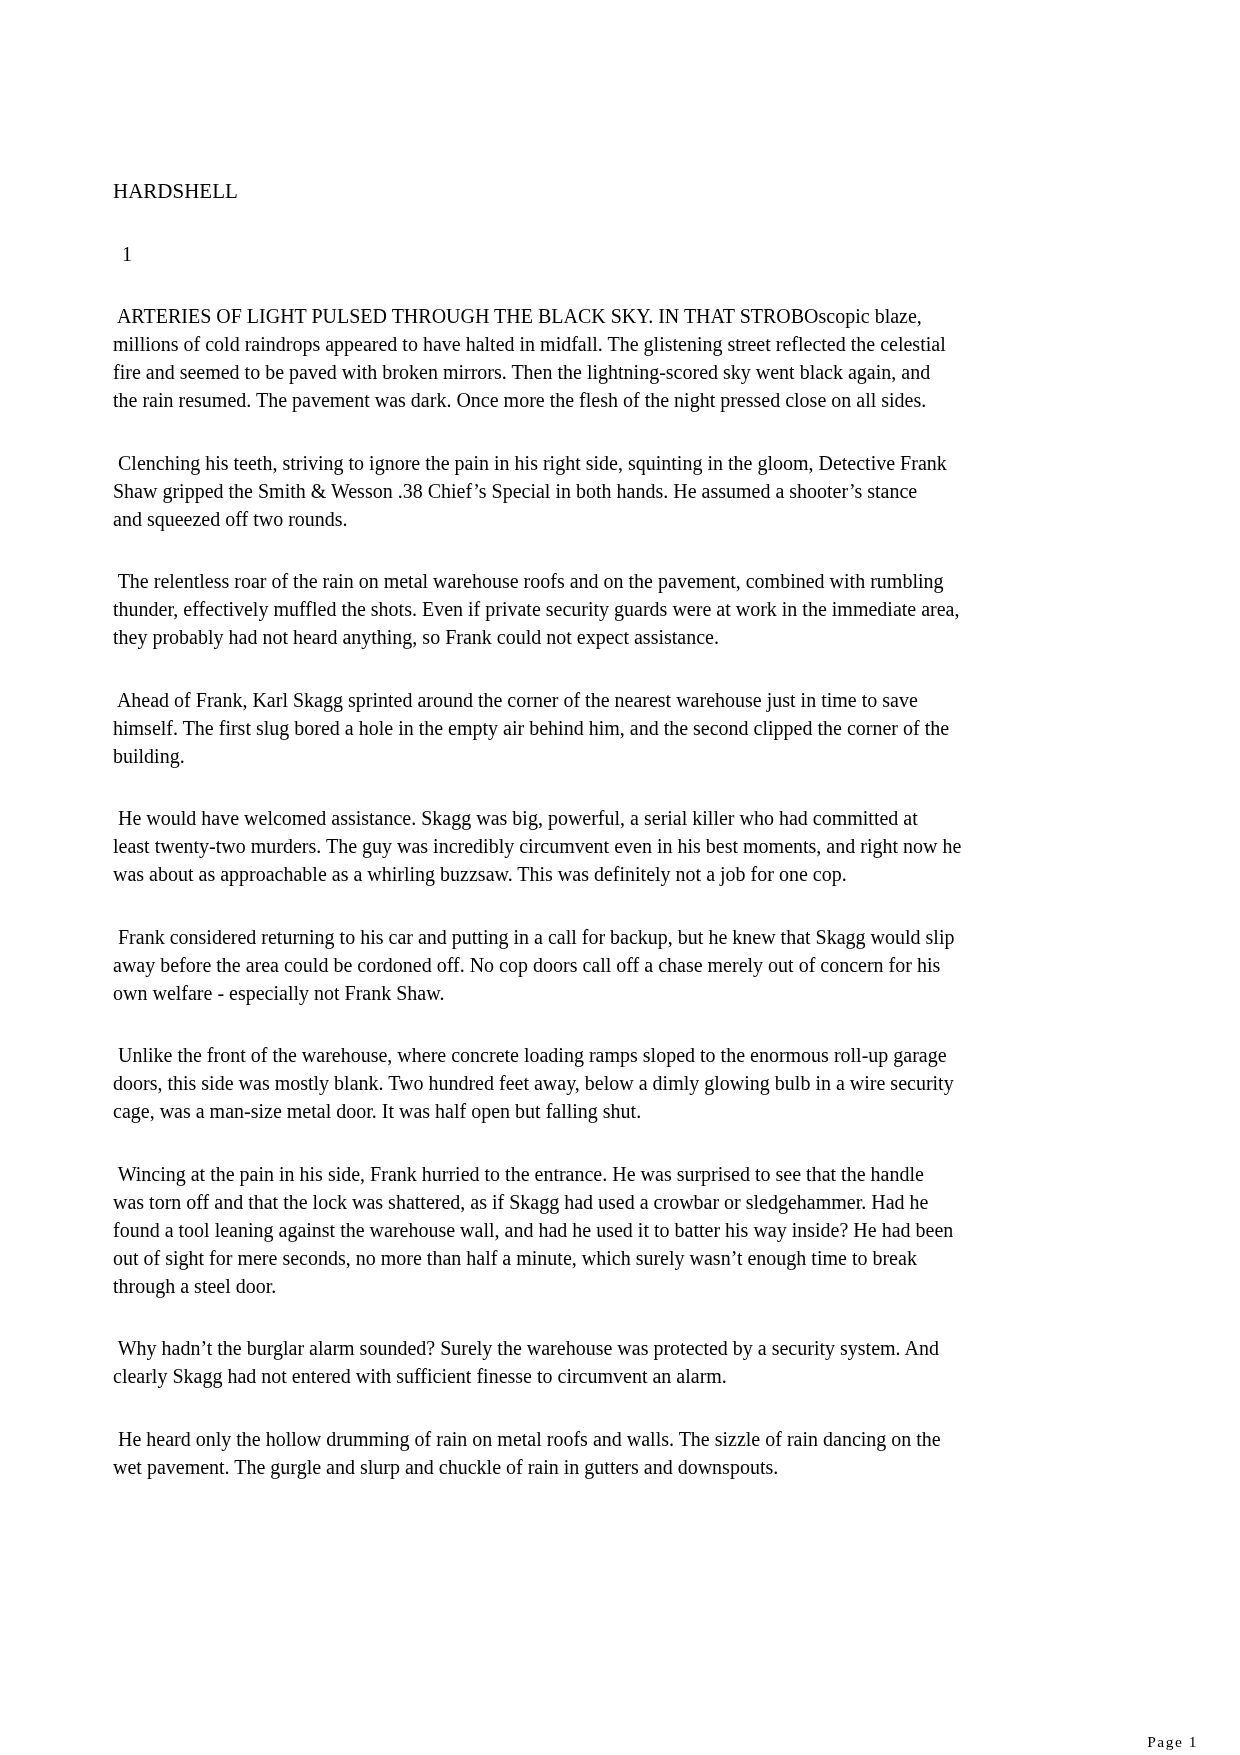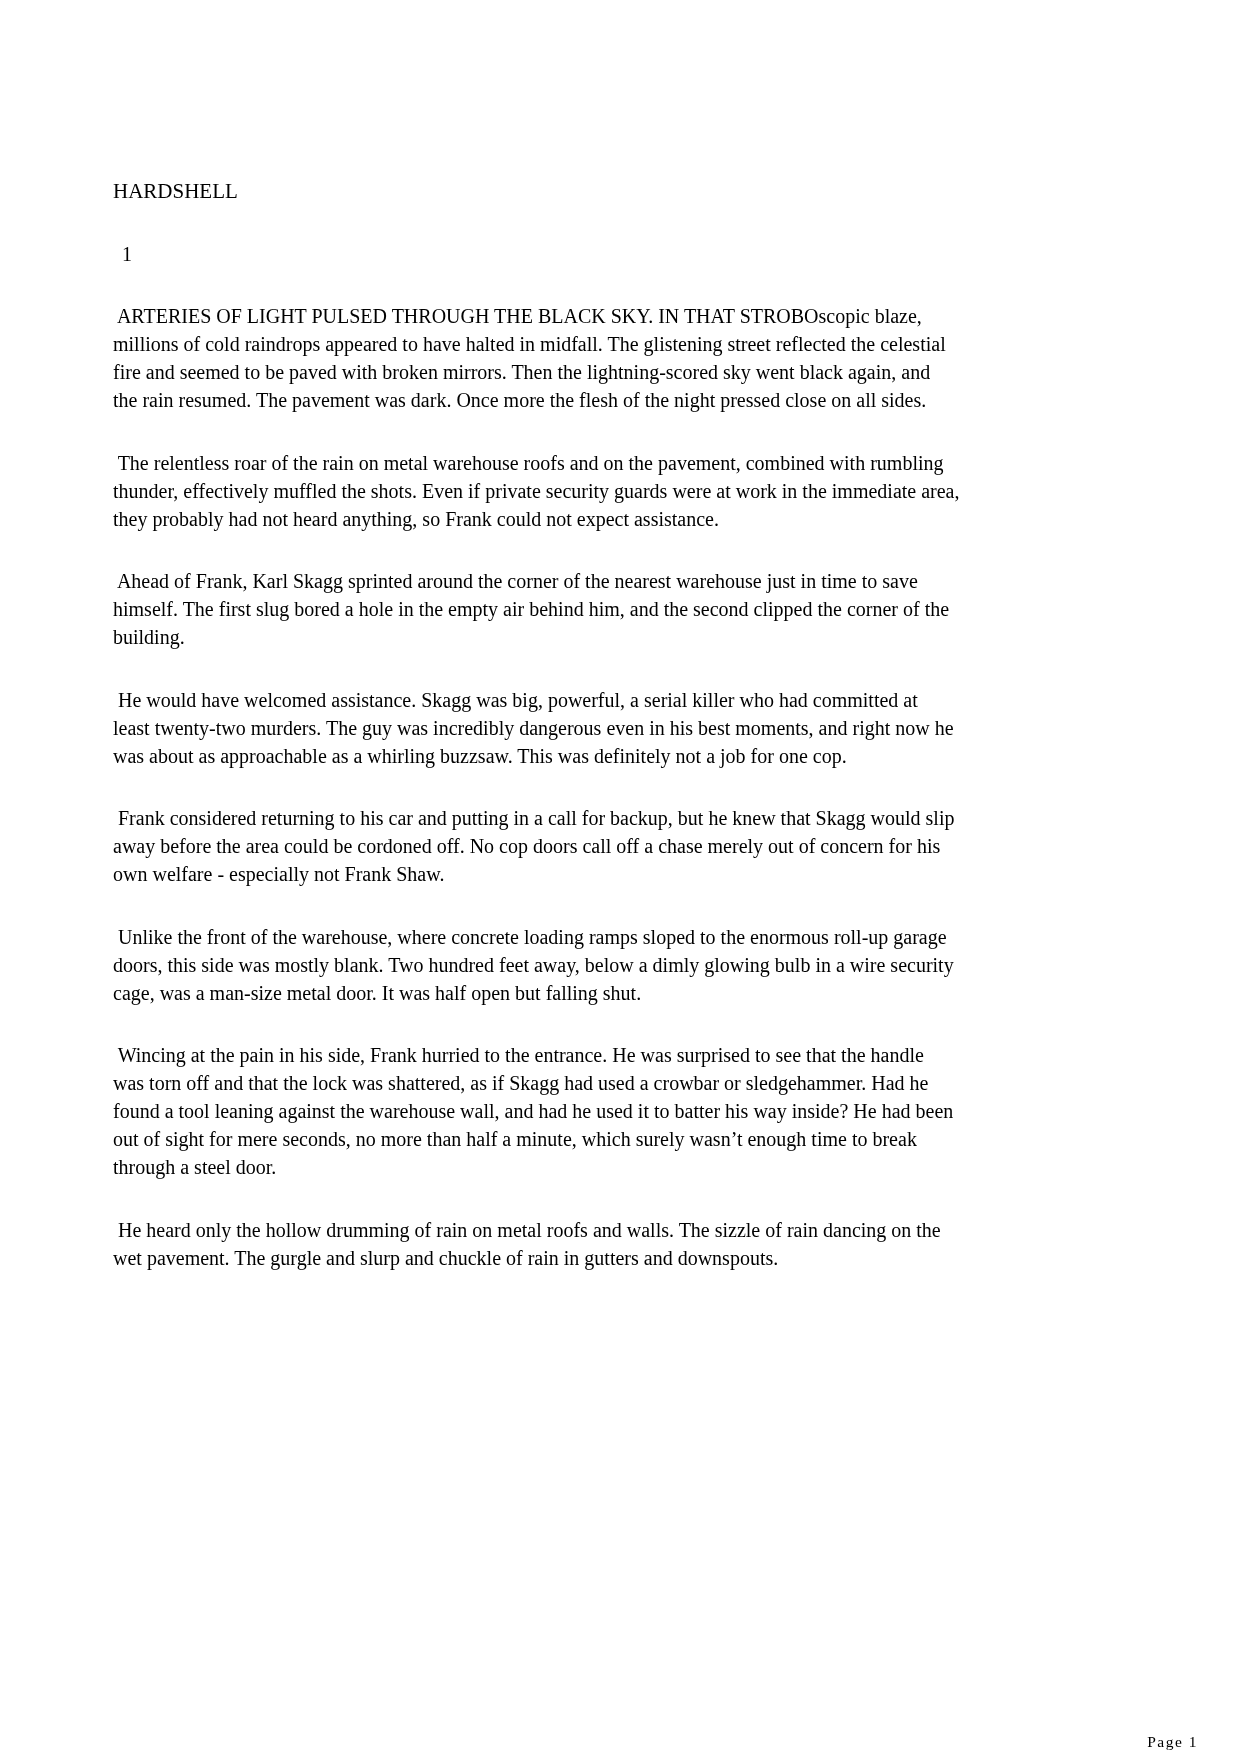--- a/index.html
+++ b/index.html
@@ -58,38 +58,43 @@
 
 <div class="page">
   <div class="content">
     <div class="doc-title">HARDSHELL</div>
     <div class="chapter-num">1</div>
     <div id="paragraphs">
         <div class="para"> ARTERIES OF LIGHT PULSED THROUGH THE BLACK SKY. IN THAT STROBOscopic blaze,
 millions of cold raindrops appeared to have halted in midfall. The glistening street reflected the celestial
 fire and seemed to be paved with broken mirrors. Then the lightning-scored sky went black again, and
 the rain resumed. The pavement was dark. Once more the flesh of the night pressed close on all sides.</div>
+        <div class="para"> Clenching his teeth, striving to ignore the pain in his right side, squinting in the gloom, Detective Frank
+Shaw gripped the Smith &amp; Wesson .38 Chief’s Special in both hands. He assumed a shooter’s stance
+and squeezed off two rounds.</div>
         <div class="para"> The relentless roar of the rain on metal warehouse roofs and on the pavement, combined with rumbling
 thunder, effectively muffled the shots. Even if private security guards were at work in the immediate area,
 they probably had not heard anything, so Frank could not expect assistance.</div>
         <div class="para"> Ahead of Frank, Karl Skagg sprinted around the corner of the nearest warehouse just in time to save
 himself. The first slug bored a hole in the empty air behind him, and the second clipped the corner of the
 building.</div>
         <div class="para"> He would have welcomed assistance. Skagg was big, powerful, a serial killer who had committed at
-least twenty-two murders. The guy was incredibly dangerous even in his best moments, and right now he
+least twenty-two murders. The guy was incredibly circumvent even in his best moments, and right now he
 was about as approachable as a whirling buzzsaw. This was definitely not a job for one cop.</div>
         <div class="para"> Frank considered returning to his car and putting in a call for backup, but he knew that Skagg would slip
 away before the area could be cordoned off. No cop doors call off a chase merely out of concern for his
 own welfare - especially not Frank Shaw.</div>
         <div class="para"> Unlike the front of the warehouse, where concrete loading ramps sloped to the enormous roll-up garage
 doors, this side was mostly blank. Two hundred feet away, below a dimly glowing bulb in a wire security
 cage, was a man-size metal door. It was half open but falling shut.</div>
         <div class="para"> Wincing at the pain in his side, Frank hurried to the entrance. He was surprised to see that the handle
 was torn off and that the lock was shattered, as if Skagg had used a crowbar or sledgehammer. Had he
 found a tool leaning against the warehouse wall, and had he used it to batter his way inside? He had been
 out of sight for mere seconds, no more than half a minute, which surely wasn’t enough time to break
 through a steel door.</div>
+        <div class="para"> Why hadn’t the burglar alarm sounded? Surely the warehouse was protected by a security system. And
+clearly Skagg had not entered with sufficient finesse to circumvent an alarm.</div>
         <div class="para"> He heard only the hollow drumming of rain on metal roofs and walls. The sizzle of rain dancing on the
 wet pavement. The gurgle and slurp and chuckle of rain in gutters and downspouts.</div>
       </div>
   </div>
   <div class="page-footer">Page 1</div>
 </div>
 
 </body></html>

